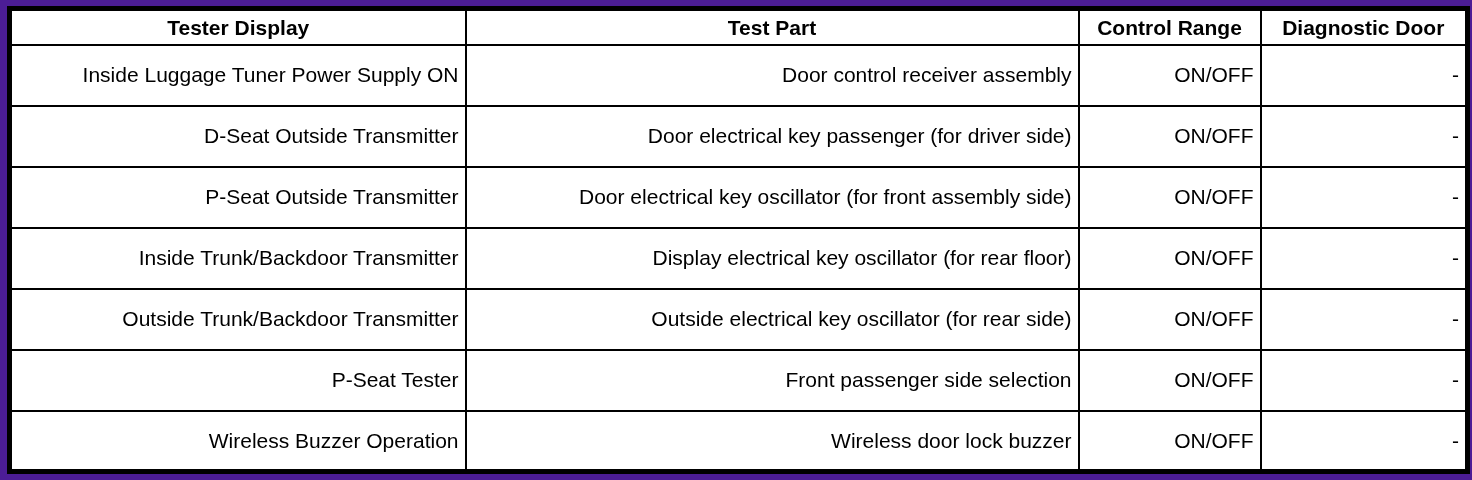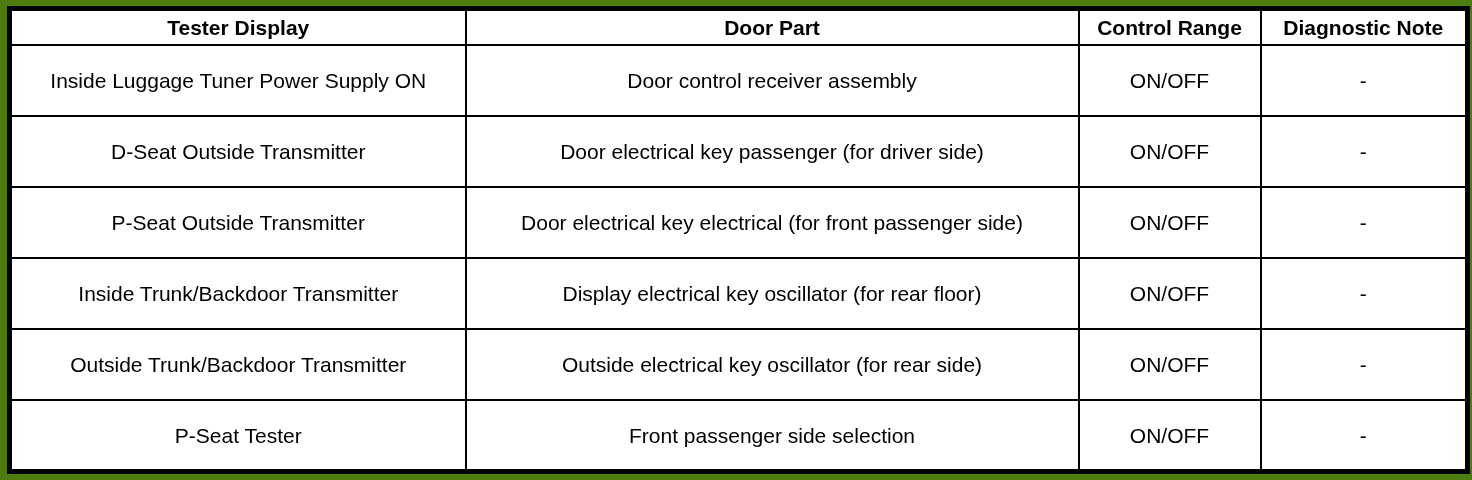--- a/index.html
+++ b/index.html
@@ -4,21 +4,21 @@
 <style>
   html, body {
     margin: 0;
     padding: 0;
     background: #ffffff;
     font-family: "Liberation Sans", "DejaVu Sans", sans-serif;
   }
   .page {
     width: 1472px;
     height: 480px;
-    background: #4d7c0f;
+    background: #4c1d95;
     box-sizing: border-box;
     padding: 6px 7px;
   }
   table.diag-table {
     width: 100%;
     height: 468px;
     border-collapse: collapse;
     table-layout: fixed;
     background: #ffffff;
     color: #000000;
@@ -36,21 +36,21 @@
   }
   table.diag-table {
     border: 5px solid #000000;
   }
   table.diag-table th {
     font-weight: bold;
     text-align: center;
     height: 36px;
   }
   table.diag-table td {
-    text-align: center;
+    text-align: right;
     height: 40px;
   }
   col.c1 { width: 456px; }
   col.c2 { width: 613px; }
   col.c3 { width: 182px; }
   col.c4 { width: 207px; }
 </style>
 </head>
 <body>
 
@@ -58,41 +58,41 @@
   <table class="diag-table">
     <colgroup>
       <col class="c1">
         <col class="c2">
         <col class="c3">
         <col class="c4">
     </colgroup>
     <thead>
       <tr>
         <th>Tester Display</th>
-        <th>Door Part</th>
+        <th>Test Part</th>
         <th>Control Range</th>
-        <th>Diagnostic Note</th>
+        <th>Diagnostic Door</th>
       </tr>
     </thead>
     <tbody>
       <tr>
         <td>Inside Luggage Tuner Power Supply ON</td>
         <td>Door control receiver assembly</td>
         <td>ON/OFF</td>
         <td>-</td>
       </tr>
       <tr>
         <td>D-Seat Outside Transmitter</td>
         <td>Door electrical key passenger (for driver side)</td>
         <td>ON/OFF</td>
         <td>-</td>
       </tr>
       <tr>
         <td>P-Seat Outside Transmitter</td>
-        <td>Door electrical key electrical (for front passenger side)</td>
+        <td>Door electrical key oscillator (for front assembly side)</td>
         <td>ON/OFF</td>
         <td>-</td>
       </tr>
       <tr>
         <td>Inside Trunk/Backdoor Transmitter</td>
         <td>Display electrical key oscillator (for rear floor)</td>
         <td>ON/OFF</td>
         <td>-</td>
       </tr>
       <tr>
@@ -100,15 +100,21 @@
         <td>Outside electrical key oscillator (for rear side)</td>
         <td>ON/OFF</td>
         <td>-</td>
       </tr>
       <tr>
         <td>P-Seat Tester</td>
         <td>Front passenger side selection</td>
         <td>ON/OFF</td>
         <td>-</td>
       </tr>
+      <tr>
+        <td>Wireless Buzzer Operation</td>
+        <td>Wireless door lock buzzer</td>
+        <td>ON/OFF</td>
+        <td>-</td>
+      </tr>
     </tbody>
   </table>
 </div>
 
 </body></html>

